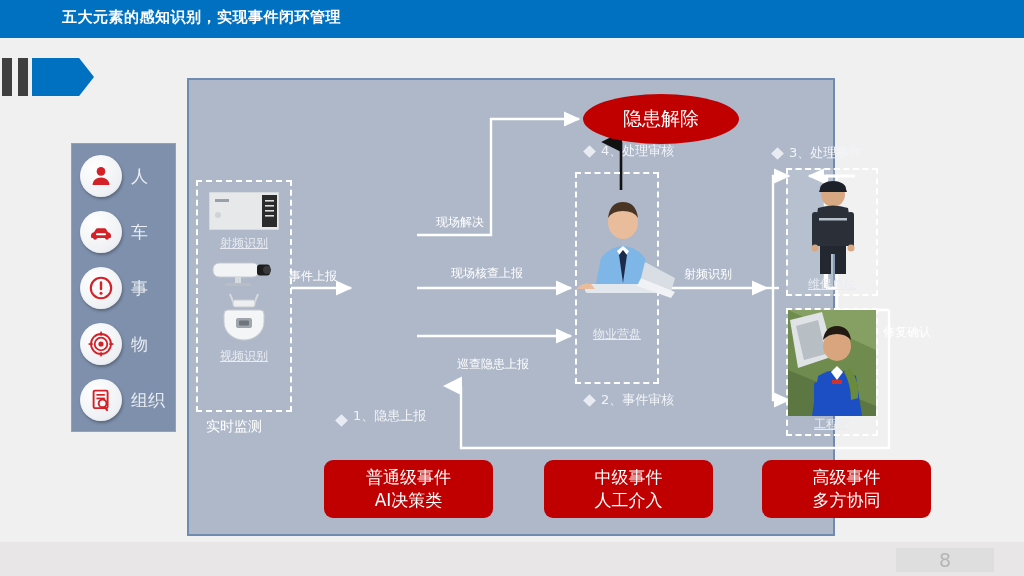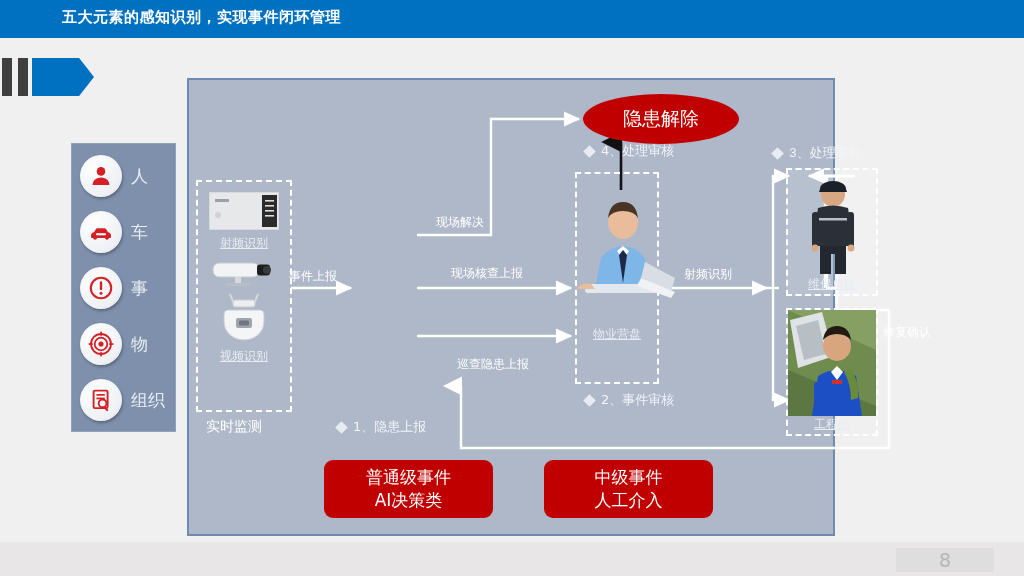--- a/index.html
+++ b/index.html
@@ -277,21 +277,21 @@
         <path d="M16 6 L20 16 M44 6 L40 16" stroke="#d8dadd" stroke-width="2" fill="none"></path>
         <rect x="19" y="12" width="22" height="7" rx="2" fill="#eceef0" stroke="#c8ccd1"></rect>
         <path d="M14 22 h32 a4 4 0 0 1 4 4 v8 a20 18 0 0 1 -40 0 v-8 a4 4 0 0 1 4 -4z" fill="#f4f5f7" stroke="#c8ccd1"></path>
         <rect x="22" y="30" width="16" height="10" rx="2" fill="#9fa5ad"></rect>
         <rect x="25" y="32.5" width="10" height="5" rx="1" fill="#6f757d"></rect>
       </svg>
     </div>
     <div class="caption" style="left:7px; top:268px; width:96px;">视频识别</div>
     <div class="outcaption" style="left:17px; top:338px; font-size:14px;">实时监测</div>
 
-    <div class="steplabel" style="left:148px; top:338px;">
+    <div class="steplabel" style="left:148px; top:327px;align-items:flex-end;">
       <span class="diamond"></span>
       <span>1、隐患上报</span>
     </div>
 
     <div class="dashbox" style="left:386px; top:92px; width:84px; height:212px;">
       <svg width="110" height="130" viewBox="0 0 110 130" style="position:absolute; left:-6px; top:18px;">
         <ellipse cx="52" cy="30" rx="15" ry="17" fill="#e9bd9b"></ellipse>
         <path d="M37 26 q2 -16 15 -16 q13 0 15 16 q-4 -7 -15 -7 q-11 0 -15 7z" fill="#4a3524"></path>
         <path d="M30 66 q10 -12 22 -12 q12 0 22 12 l6 30 h-56z" fill="#7fb6e8"></path>
         <path d="M52 54 l-6 5 l6 9 l6 -9z" fill="#ffffff"></path>
@@ -305,21 +305,21 @@
     </div>
     <div class="steplabel" style="left:396px; top:62px;">
       <span class="diamond"></span>
       <span>4、处理审核</span>
     </div>
     <div class="steplabel" style="left:396px; top:311px;">
       <span class="diamond"></span>
       <span>2、事件审核</span>
     </div>
 
-    <div class="steplabel" style="left:584px; top:64px;font-family:Liberation Mono, monospace;">
+    <div class="steplabel" style="left:584px; top:64px;">
       <span class="diamond"></span>
       <span>3、处理事件</span>
     </div>
 
     <div class="dashbox" style="left:597px; top:228px; width:92px; height:128px;">
       <svg width="88" height="106" viewBox="0 0 88 106" style="position:absolute; left:0; top:0;">
         <rect x="0" y="0" width="88" height="106" fill="#6f8c4e"></rect>
         <path d="M0 0 L88 40 L88 0z" fill="#86a063"></path>
         <path d="M0 60 L88 96 L88 106 L0 106z" fill="#5d7742"></path>
         <path d="M2 10 L34 2 L46 46 L10 58z" fill="#dfe3e6"></path>
@@ -361,19 +361,23 @@
     <div class="alabel" style="left:495px; top:186px;">射频识别</div>
 
     <div class="redbox" style="left:135px; top:380px;">
       <span>普通级事件</span>
       <span>AI决策类</span>
     </div>
     <div class="redbox" style="left:355px; top:380px;">
       <span>中级事件</span>
       <span>人工介入</span>
     </div>
+    <div class="redbox" style="left:573px; top:380px;">
+      <span>高级事件</span>
+      <span>多方协同</span>
+    </div>
 
   </div>
 
   <div class="bottomstrip"></div>
   <div class="pagenum">8</div>
 
 </div>
 
 </body></html>

